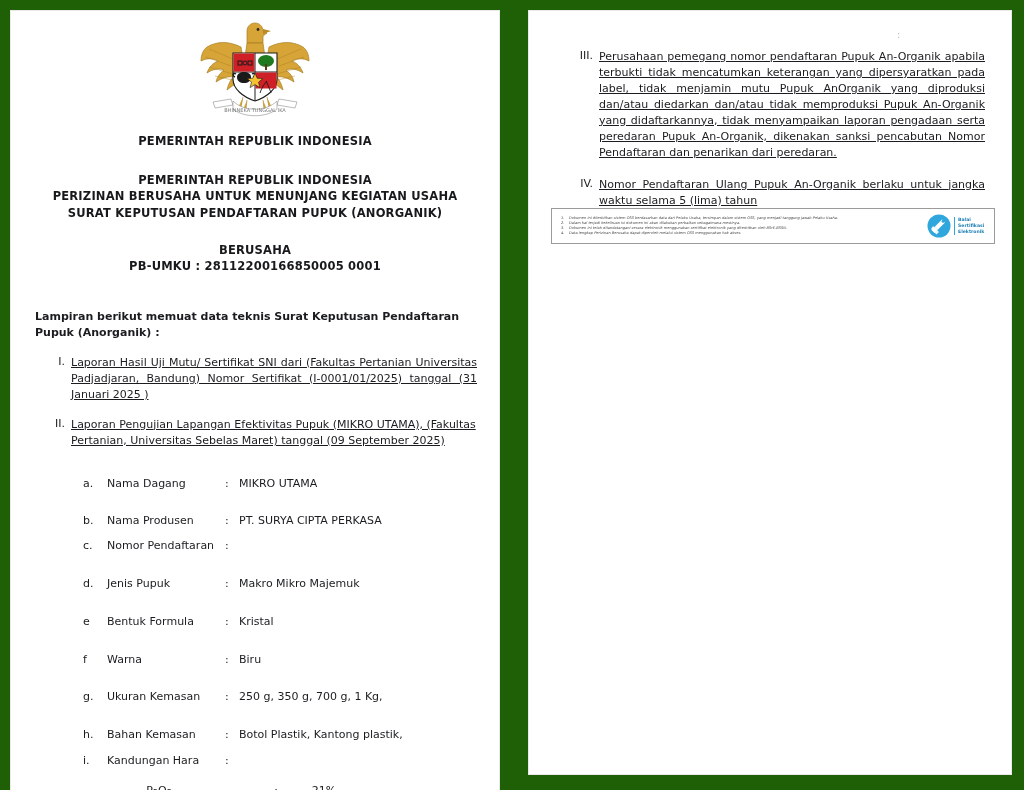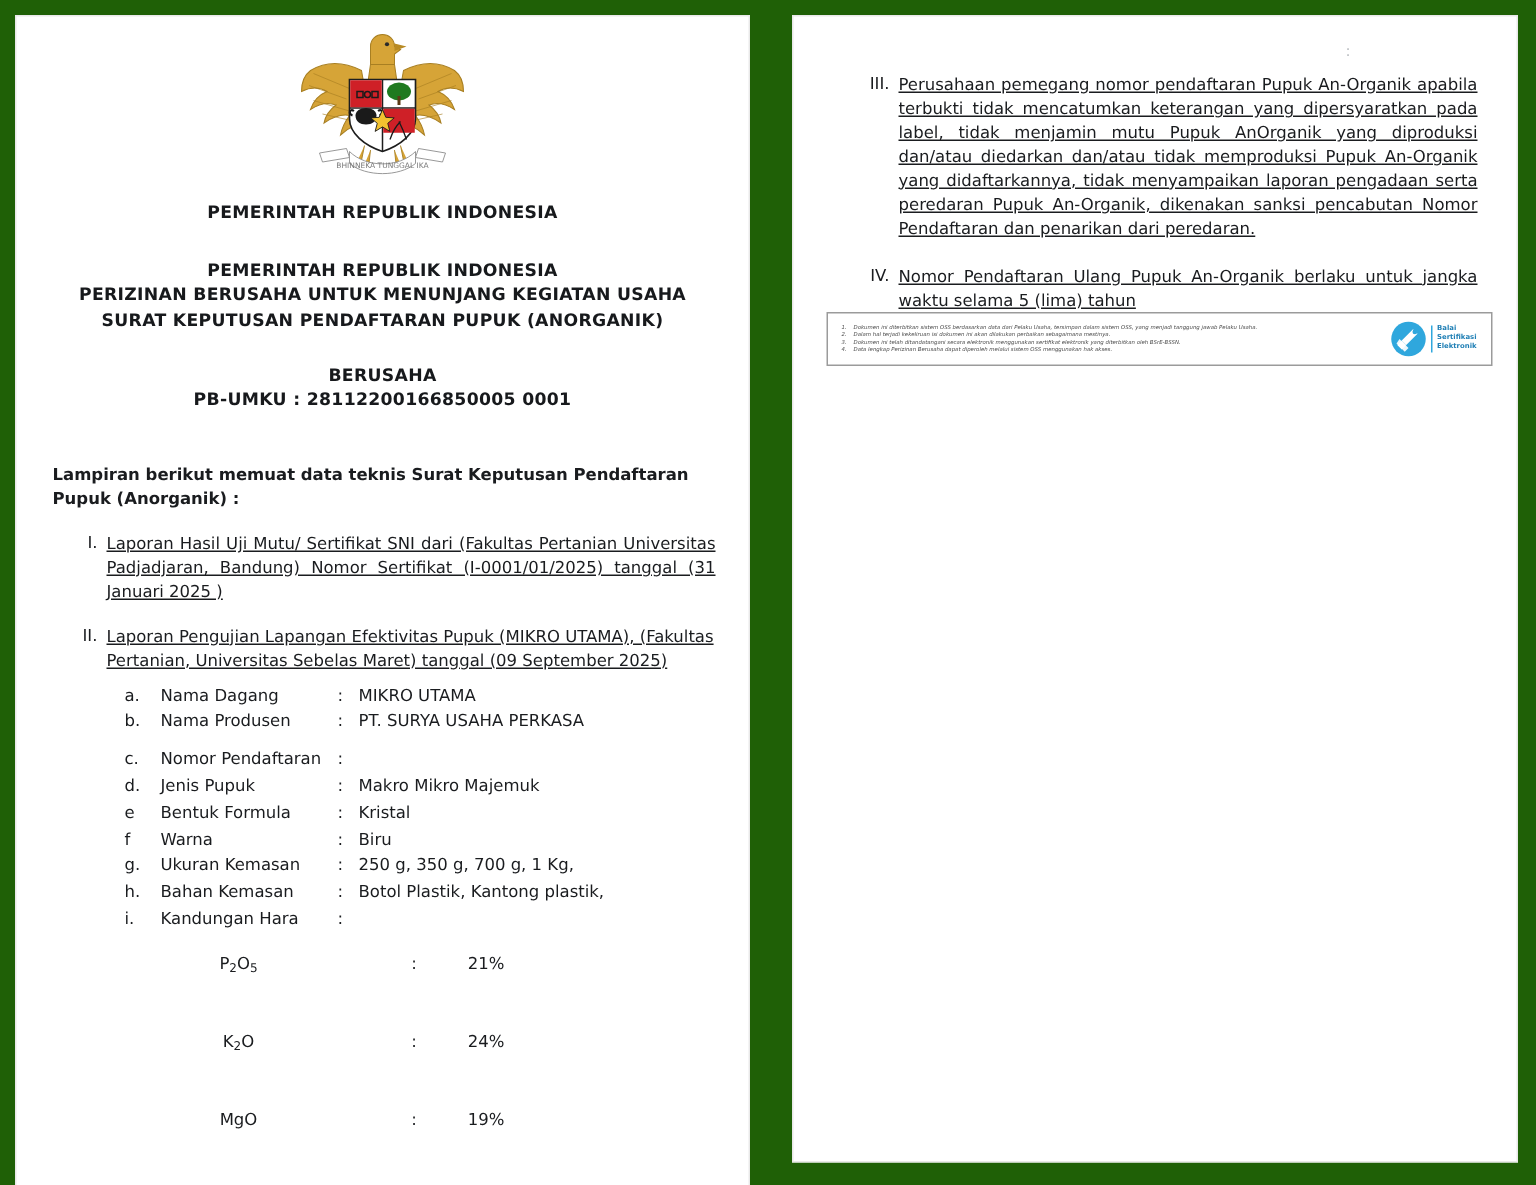--- a/index.html
+++ b/index.html
@@ -94,21 +94,21 @@
   }
   .drow {
     display: flex;
     align-items: baseline;
     line-height: 1.62;
     font-size: 11px;
   }
   .d-letter { width: 24px; flex: 0 0 24px; }
   .d-label  { width: 118px; flex: 0 0 118px; }
   .d-colon  { width: 14px; flex: 0 0 14px; }
-  .d-value  { flex: 1; }
+  .d-value  { flex: 1; margin-top: 20px; }
   .drow.gap-after { margin-bottom: 7px; }
 
   
   .nutrients {
     margin-top: 14px;
     padding-left: 24px;
   }
   .nrow {
     display: flex;
     align-items: baseline;
@@ -288,21 +288,21 @@
         <div class="drow">
           <span class="d-letter">a.</span>
           <span class="d-label">Nama Dagang</span>
           <span class="d-colon">:</span>
           <span class="d-value">MIKRO UTAMA</span>
         </div>
         <div class="drow gap-after">
           <span class="d-letter">b.</span>
           <span class="d-label">Nama Produsen</span>
           <span class="d-colon">:</span>
-          <span class="d-value"> PT. SURYA USAHA PERKASA</span>
+          <span class="d-value"> PT. SURYA CIPTA PERKASA</span>
         </div>
         <div class="drow">
           <span class="d-letter">c.</span>
           <span class="d-label">Nomor Pendaftaran</span>
           <span class="d-colon">:</span>
         </div>
         <div class="drow">
           <span class="d-letter">d.</span>
           <span class="d-label">Jenis Pupuk</span>
           <span class="d-colon">:</span>

